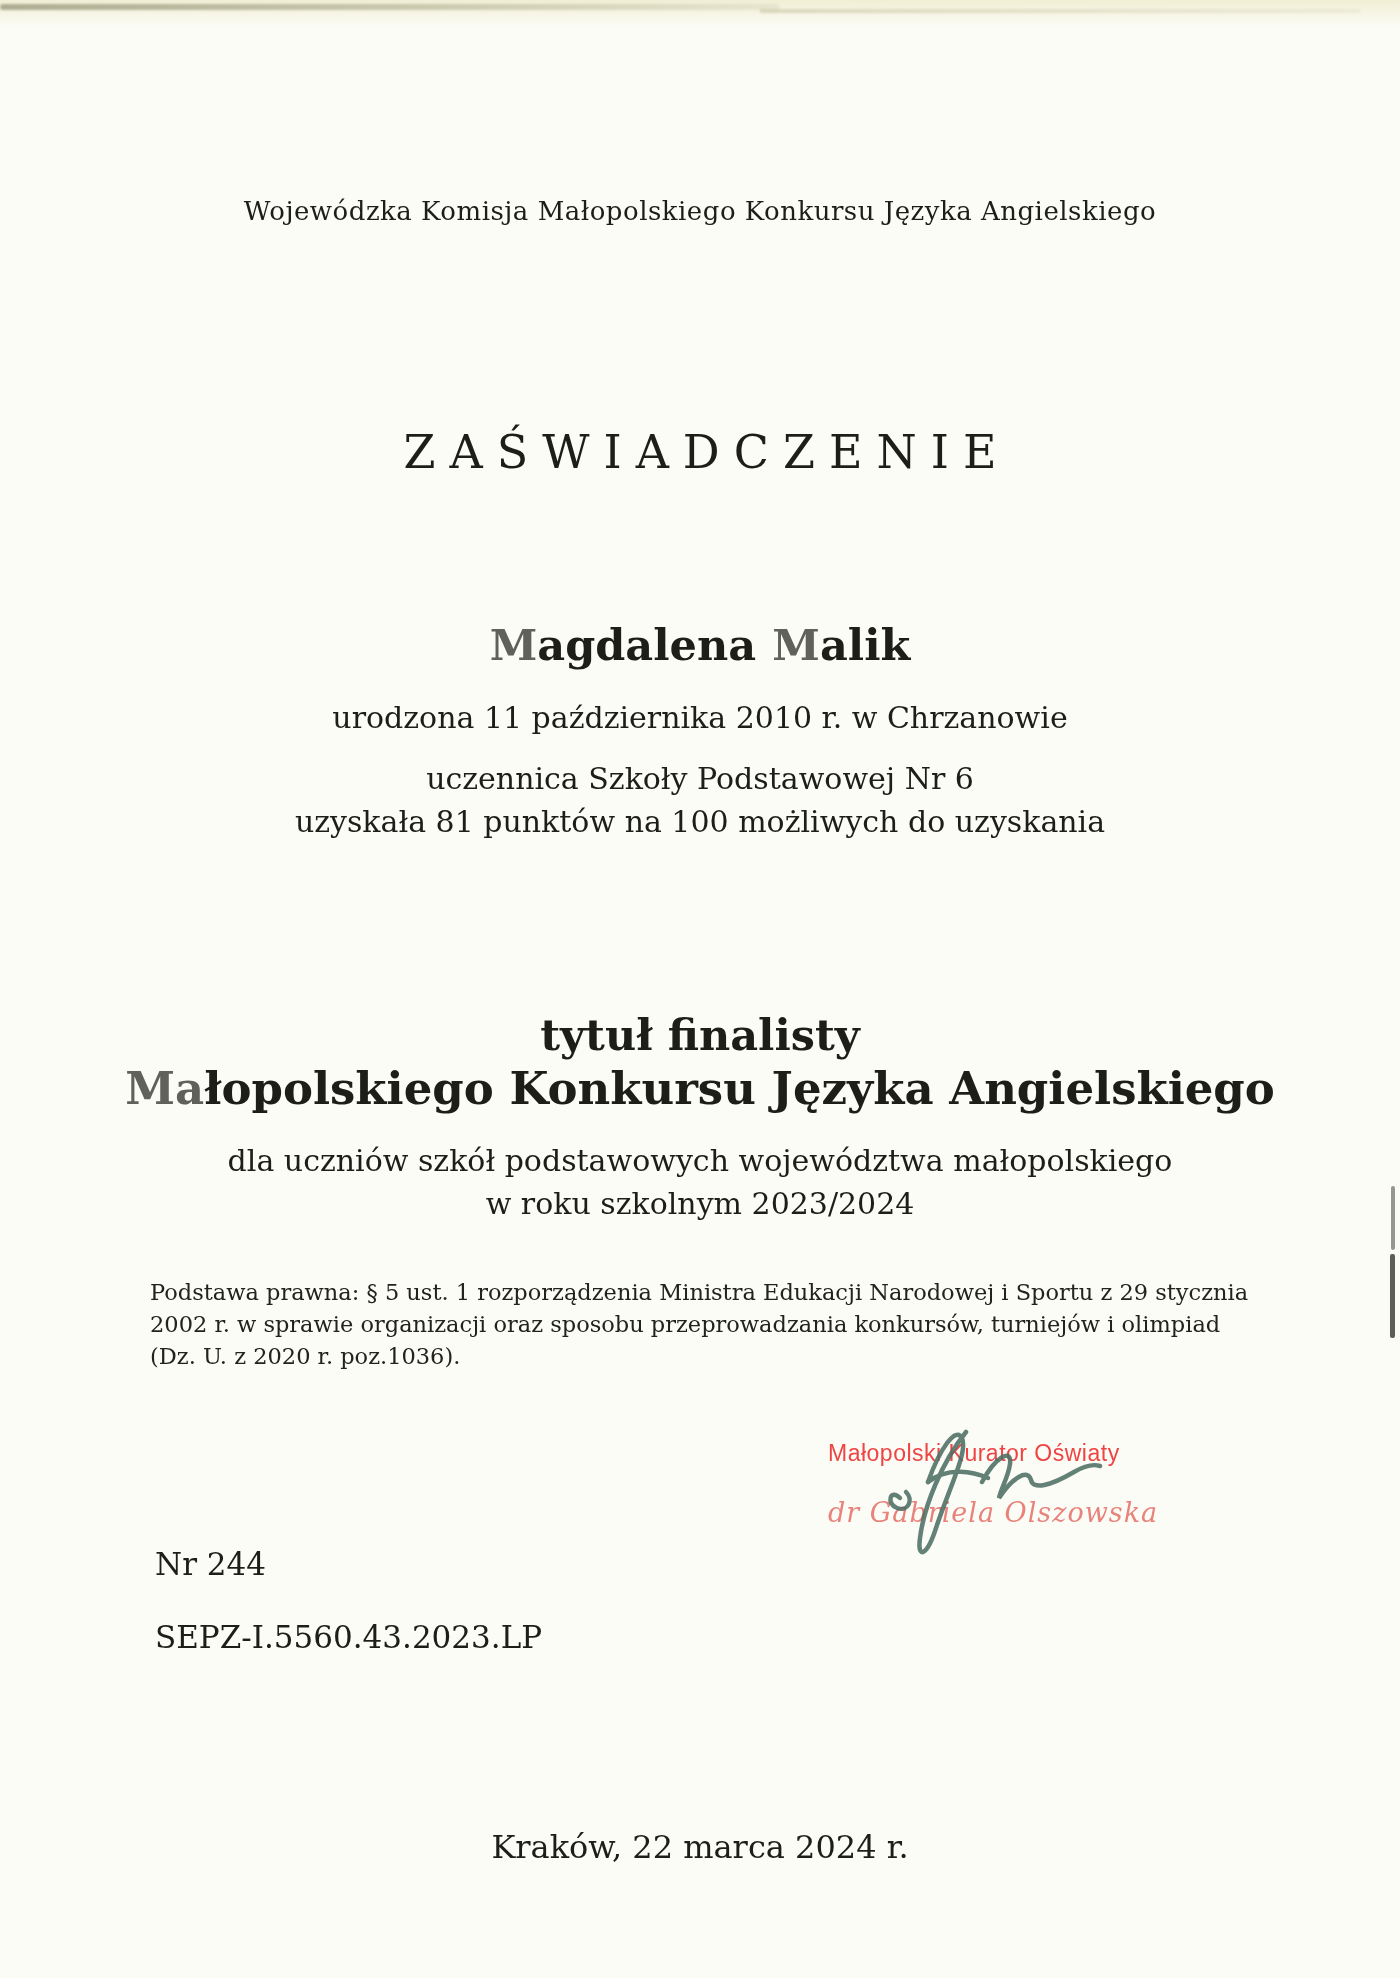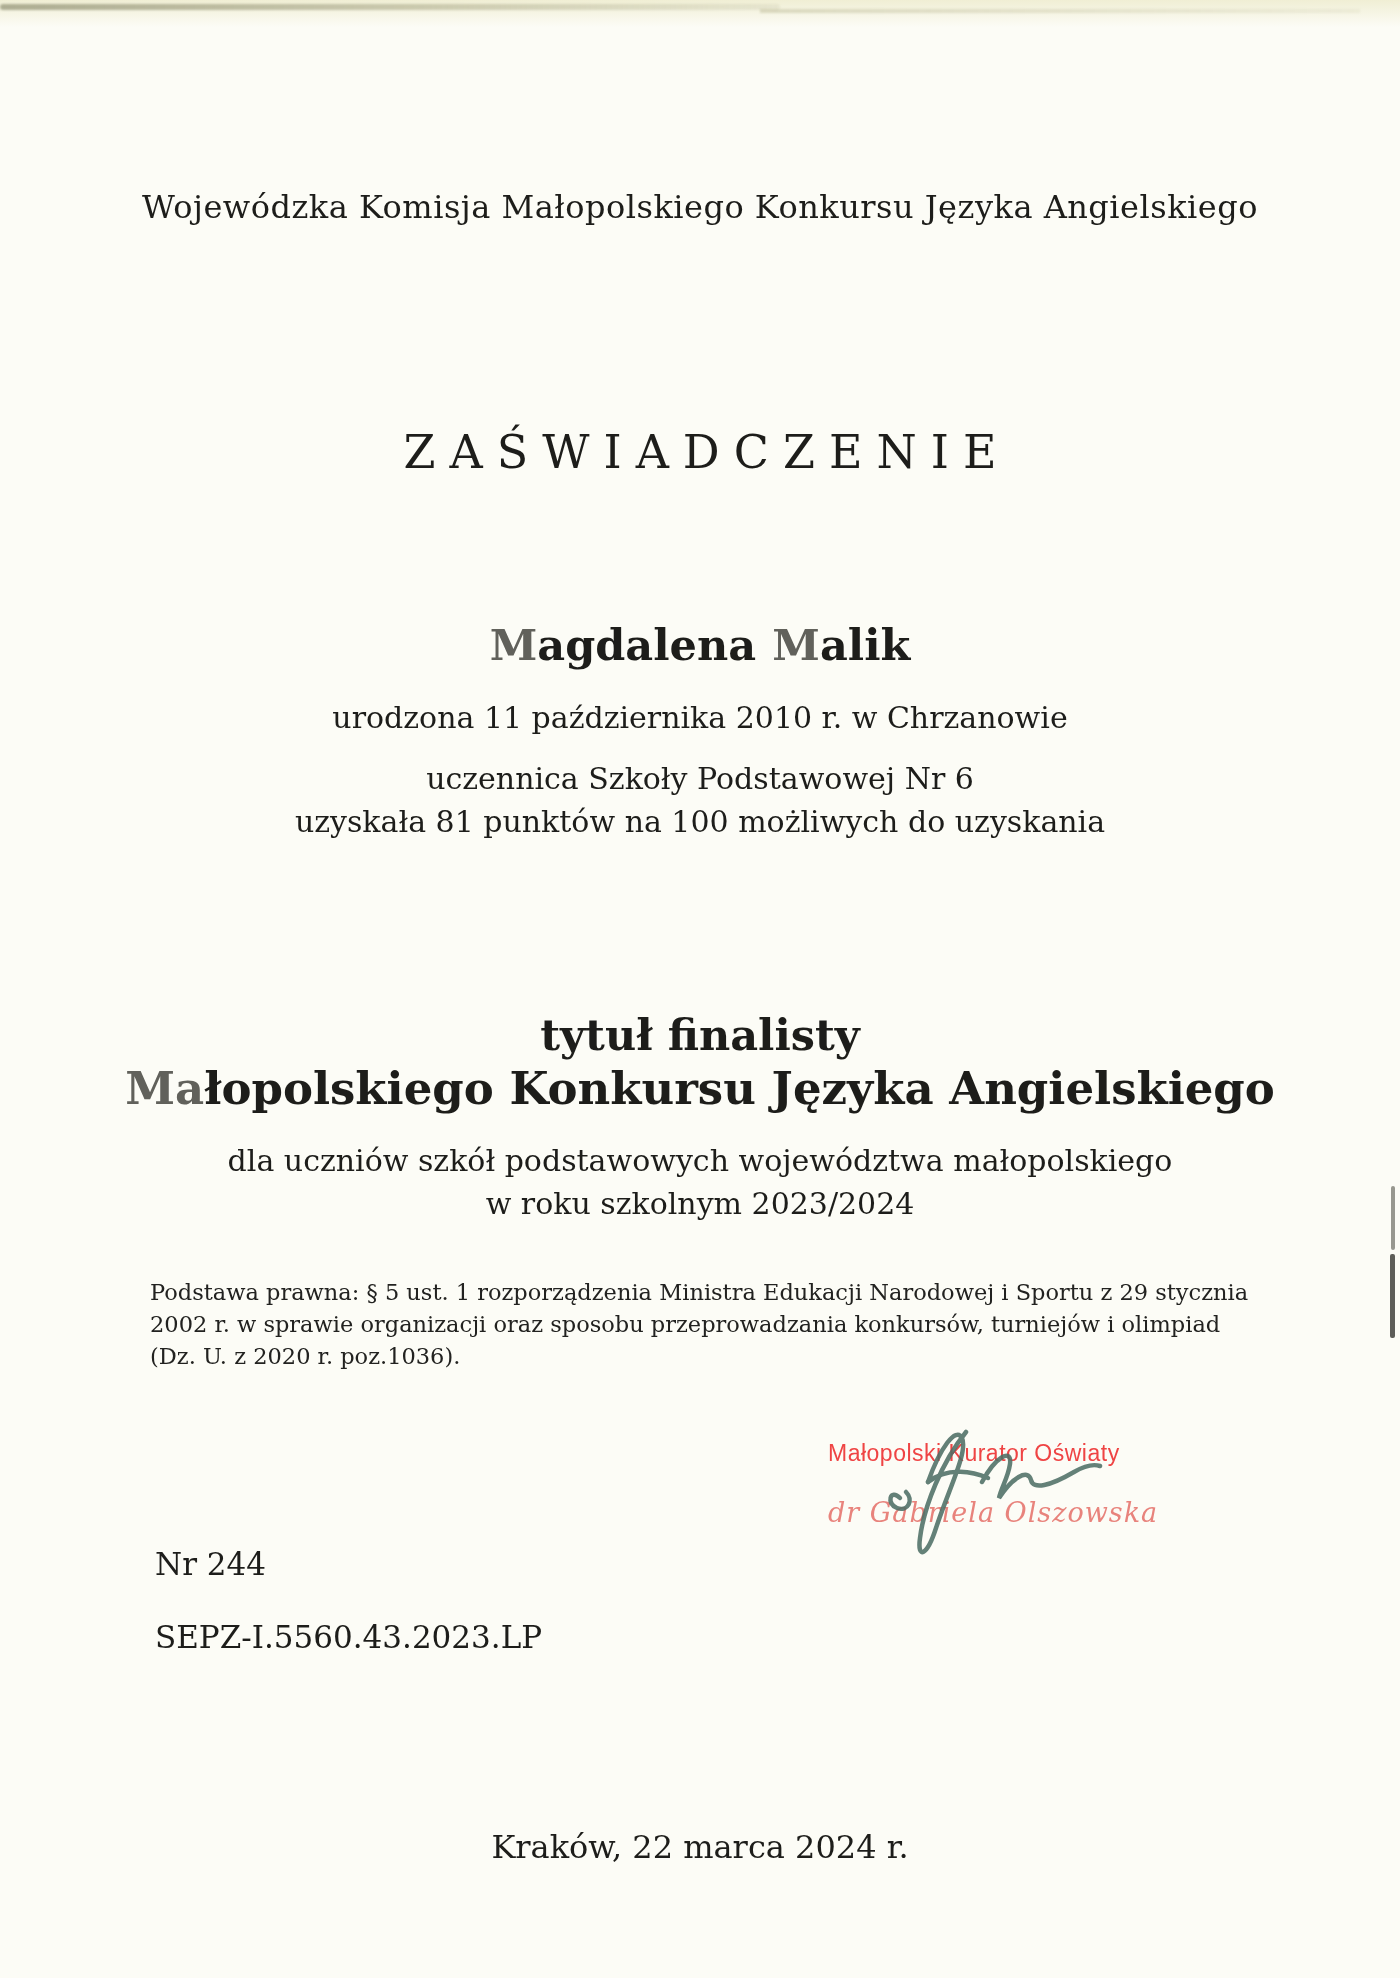--- a/index.html
+++ b/index.html
@@ -33,21 +33,21 @@
   .artifact-right-mark-1{
     position:absolute;left:1391px;top:1186px;width:4px;height:64px;
     background:#97978f;border-radius:2px;
   }
   .artifact-right-mark-2{
     position:absolute;left:1390px;top:1254px;width:5px;height:84px;
     background:#5d5d58;border-radius:2px;
   }
   
   .centered{position:absolute;left:0;width:1400px;text-align:center;}
-  .committee{top:188px;font-size:32px;letter-spacing:.5px;}
+  .committee{top:196px;font-size:26px;letter-spacing:.5px;}
   .doc-title{
     top:394px;font-size:46px;font-weight:400;
     letter-spacing:14px;text-indent:14px;
   }
   .name{top:620px;font-size:43px;font-weight:700;}
   .name .word+.word{margin-left:.38em;}
   .ini-gray{color:#61615b;}
   .birth{top:700px;font-size:30px;}
   .stanza{top:757px;font-size:30px;line-height:43px;}
   .award-line1{top:1010px;font-size:43px;font-weight:700;}

